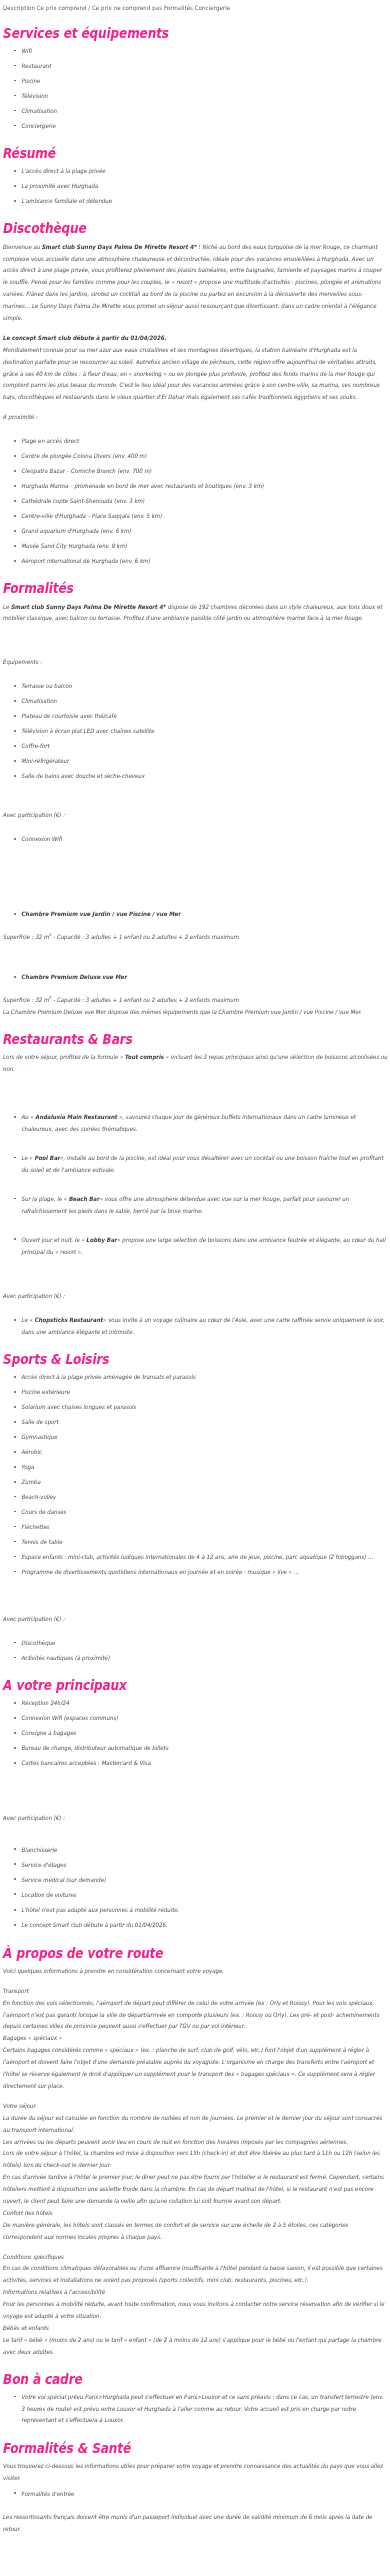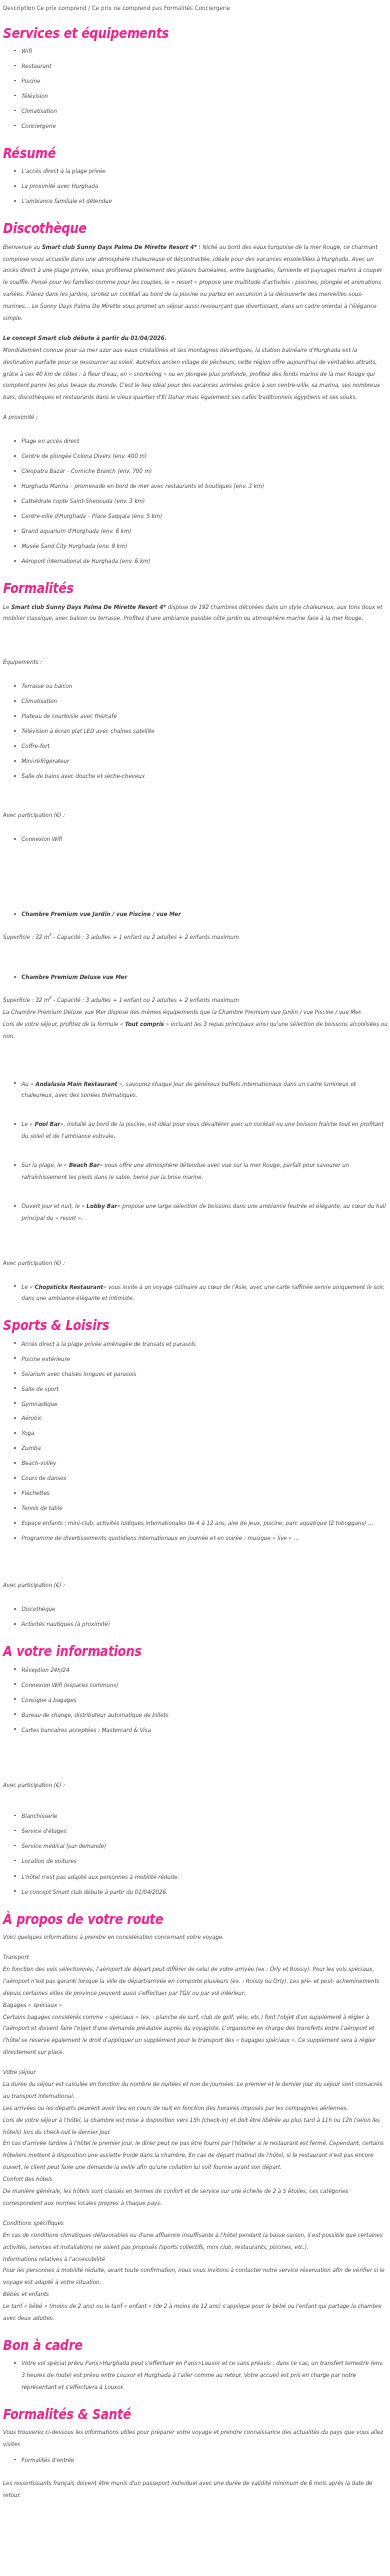--- a/index.html
+++ b/index.html
@@ -178,20 +178,21 @@
   <p class="sub">Superficie : <span>32</span> m<sup>2</sup> - Capacité : 3 adultes + 1 enfant ou 2 adultes + 2 enfants maximum</p>
 
   <div class="spacer-l"></div>
   <ul class="bl">
     <li class="bold">Chambre Premium Deluxe vue Mer</li>
   </ul>
   <div class="spacer-s"></div>
   <p class="sub">Superficie : <span>32</span> m<sup>2</sup> - Capacité : 3 adultes + 1 enfant ou 2 adultes + 2 enfants maximum</p>
   <p class="sub">La Chambre Premium Deluxe vue Mer dispose des mêmes équipements que la Chambre Premium vue Jardin / vue Piscine / vue Mer.</p>
 
+  <h2 class="sec">Restaurants &amp; Bars</h2>
   <p class="body"><span>Lors de votre séjour, profitez de la formule « </span><span class="b">Tout compris</span><span> » incluant les 3 repas principaux ainsi qu'une sélection de boissons alcoolisées ou non.</span></p>
 
   <div class="spacer-xl"></div>
   <ul class="bl extra">
     <li><span>Au « </span><span class="b">Andalusia Main Restaurant</span><span> », savourez chaque jour de généreux buffets internationaux dans un cadre lumineux et chaleureux, avec des soirées thématiques.</span></li>
     <li><span>Le « </span><span class="b">Pool Bar</span><span>», installé au bord de la piscine, est idéal pour vous désaltérer avec un cocktail ou une boisson fraîche tout en profitant du soleil et de l'ambiance estivale.</span></li>
     <li><span>Sur la plage, le « </span><span class="b">Beach Bar</span><span>» vous offre une atmosphère détendue avec vue sur la mer Rouge, parfait pour savourer un rafraîchissement les pieds dans le sable, bercé par la brise marine.</span></li>
     <li><span>Ouvert jour et nuit, le « </span><span class="b">Lobby Bar</span><span>» propose une large sélection de boissons dans une ambiance feutrée et élégante, au cœur du hall principal du « resort ».</span></li>
   </ul>
 
@@ -221,21 +222,21 @@
   </ul>
 
   <div class="spacer-xl"></div>
   <p class="label">Avec participation (€) :</p>
   <div class="spacer-s"></div>
   <ul class="bl">
     <li>Discothèque</li>
     <li>Activités nautiques (à proximité)</li>
   </ul>
 
-  <h2 class="sec">A votre informations</h2>
+  <h2 class="sec">A votre principaux</h2>
   <ul class="bl">
     <li>Réception 24h/24</li>
     <li>Connexion Wifi (espaces communs)</li>
     <li>Consigne à bagages</li>
     <li>Bureau de change, distributeur automatique de billets</li>
     <li>Cartes bancaires acceptées : Mastercard &amp; Visa</li>
   </ul>
 
   <div class="spacer-xl"></div>
   <div class="spacer-s"></div>

